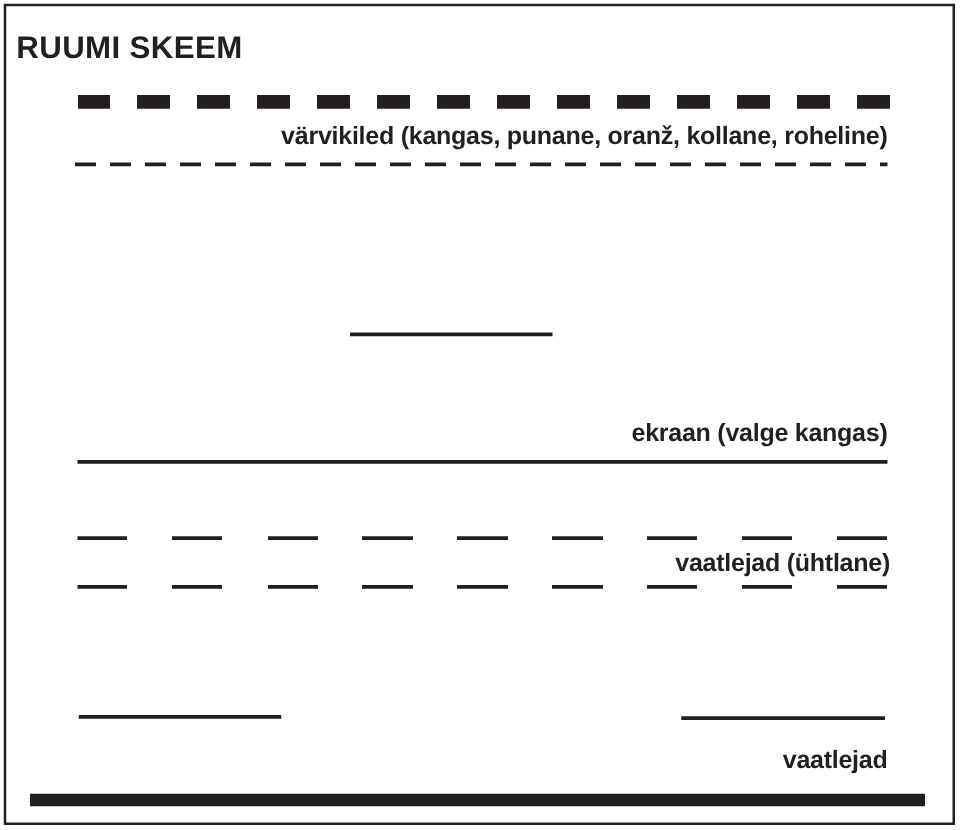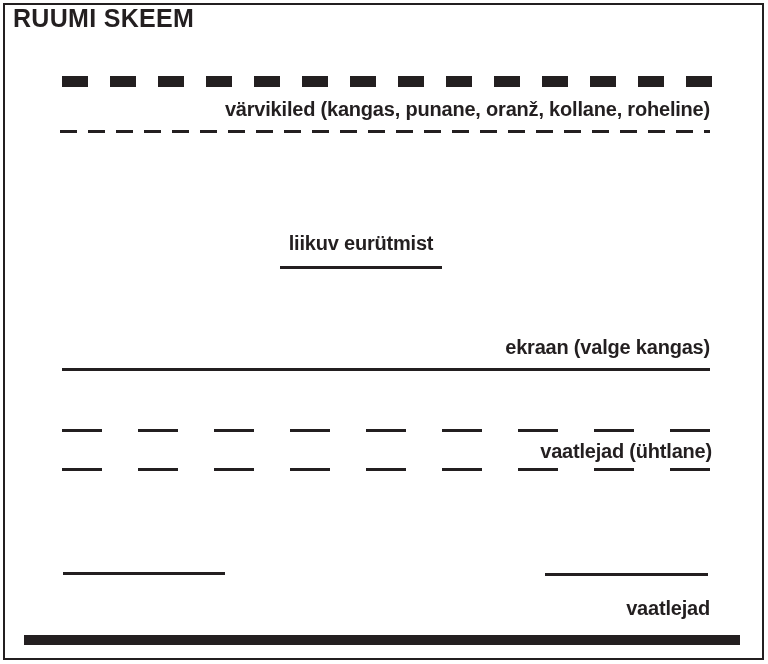--- a/index.html
+++ b/index.html
@@ -17,21 +17,21 @@
     overflow: hidden;
   }
   .frame {
     position: absolute;
     left: 3px; top: 3px; right: 4px; bottom: 4px;
     border: 2px solid #231f20;
     pointer-events: none;
   }
   .title {
     position: absolute;
-    left: 13px; top: 4px;
+    left: 13px; top: 24px;
     font-size: 25px;
     font-weight: 800;
     letter-spacing: 0.3px;
     white-space: nowrap;
   }
   .label {
     position: absolute;
     font-size: 20px;
     font-weight: 600;
     letter-spacing: -0.2px;
@@ -109,23 +109,20 @@
 
   <div class="frame"></div>
 
   <div class="title">RUUMI SKEEM</div>
 
   <div class="line thick-dashed"></div>
 
   <div class="label right-align films-label">värvikiled (kangas, punane, oranž, kollane, roheline)</div>
   <div class="line thin-dashed"></div>
 
-  <div class="eurythmist-wrap">
-    <span class="label">liikuv eurütmist</span>
-  </div>
   <div class="line eurythmist-line"></div>
 
   <div class="label right-align screen-label">ekraan (valge kangas)</div>
   <div class="line screen-line"></div>
 
   <div class="line observer-row observer-row-1"></div>
   <div class="label observers-label">vaatlejad (ühtlane)</div>
   <div class="line observer-row observer-row-2"></div>
 
   <div class="line reciter-line"></div>

